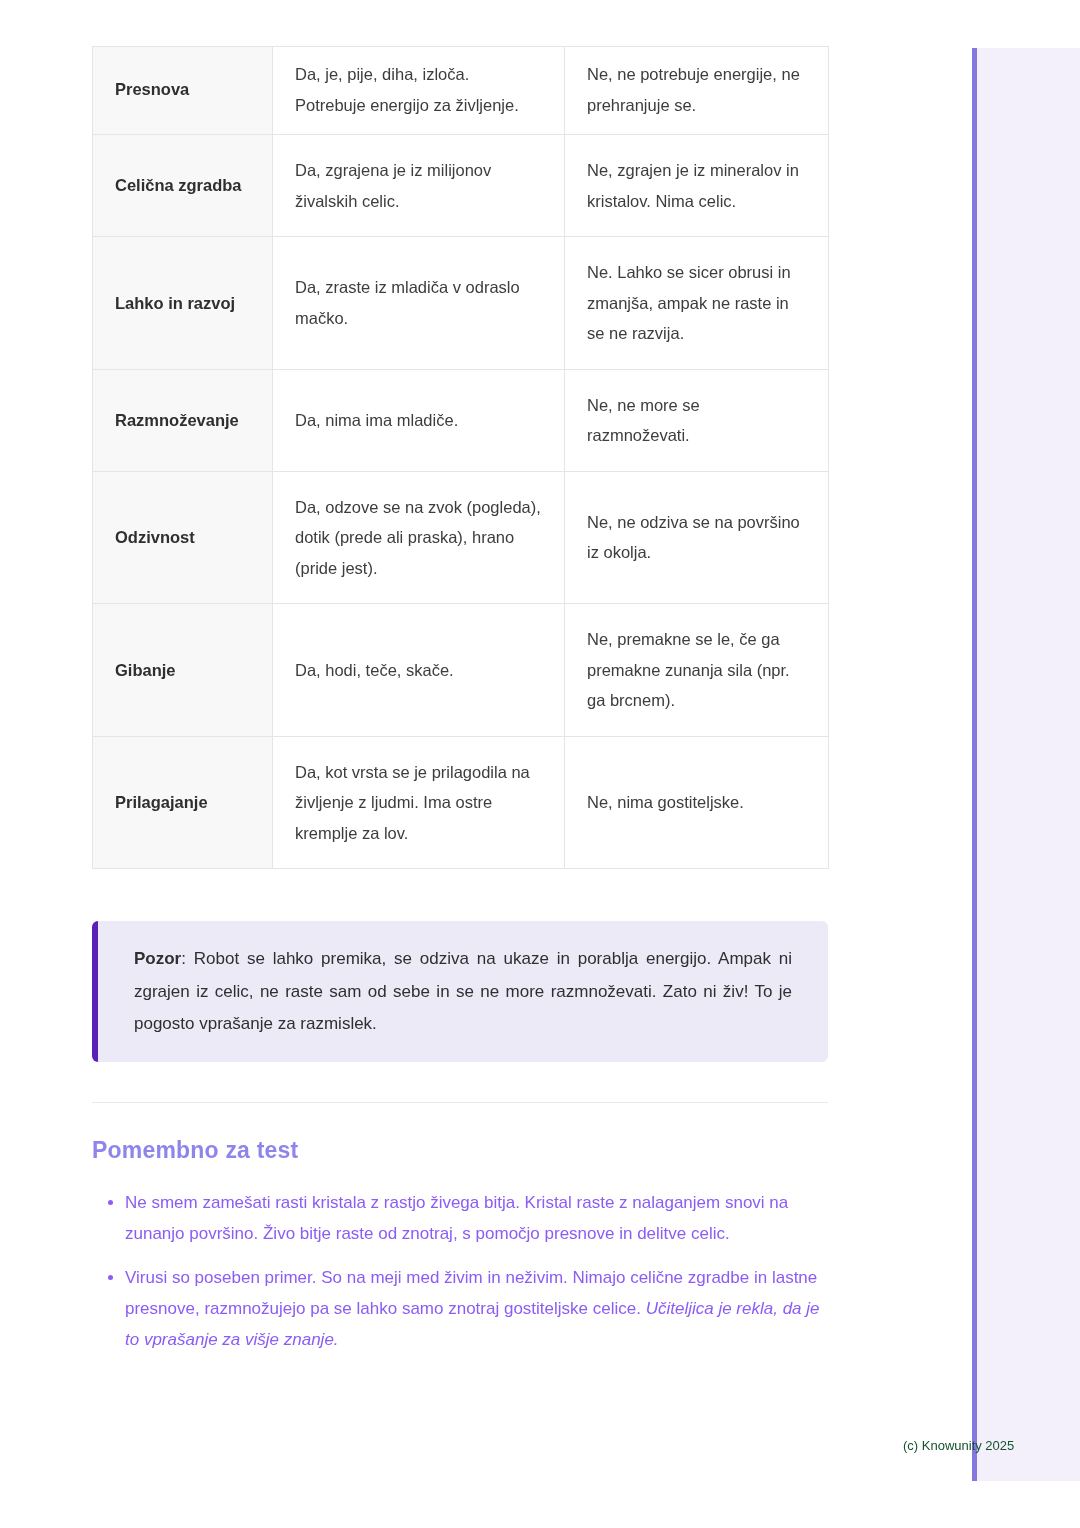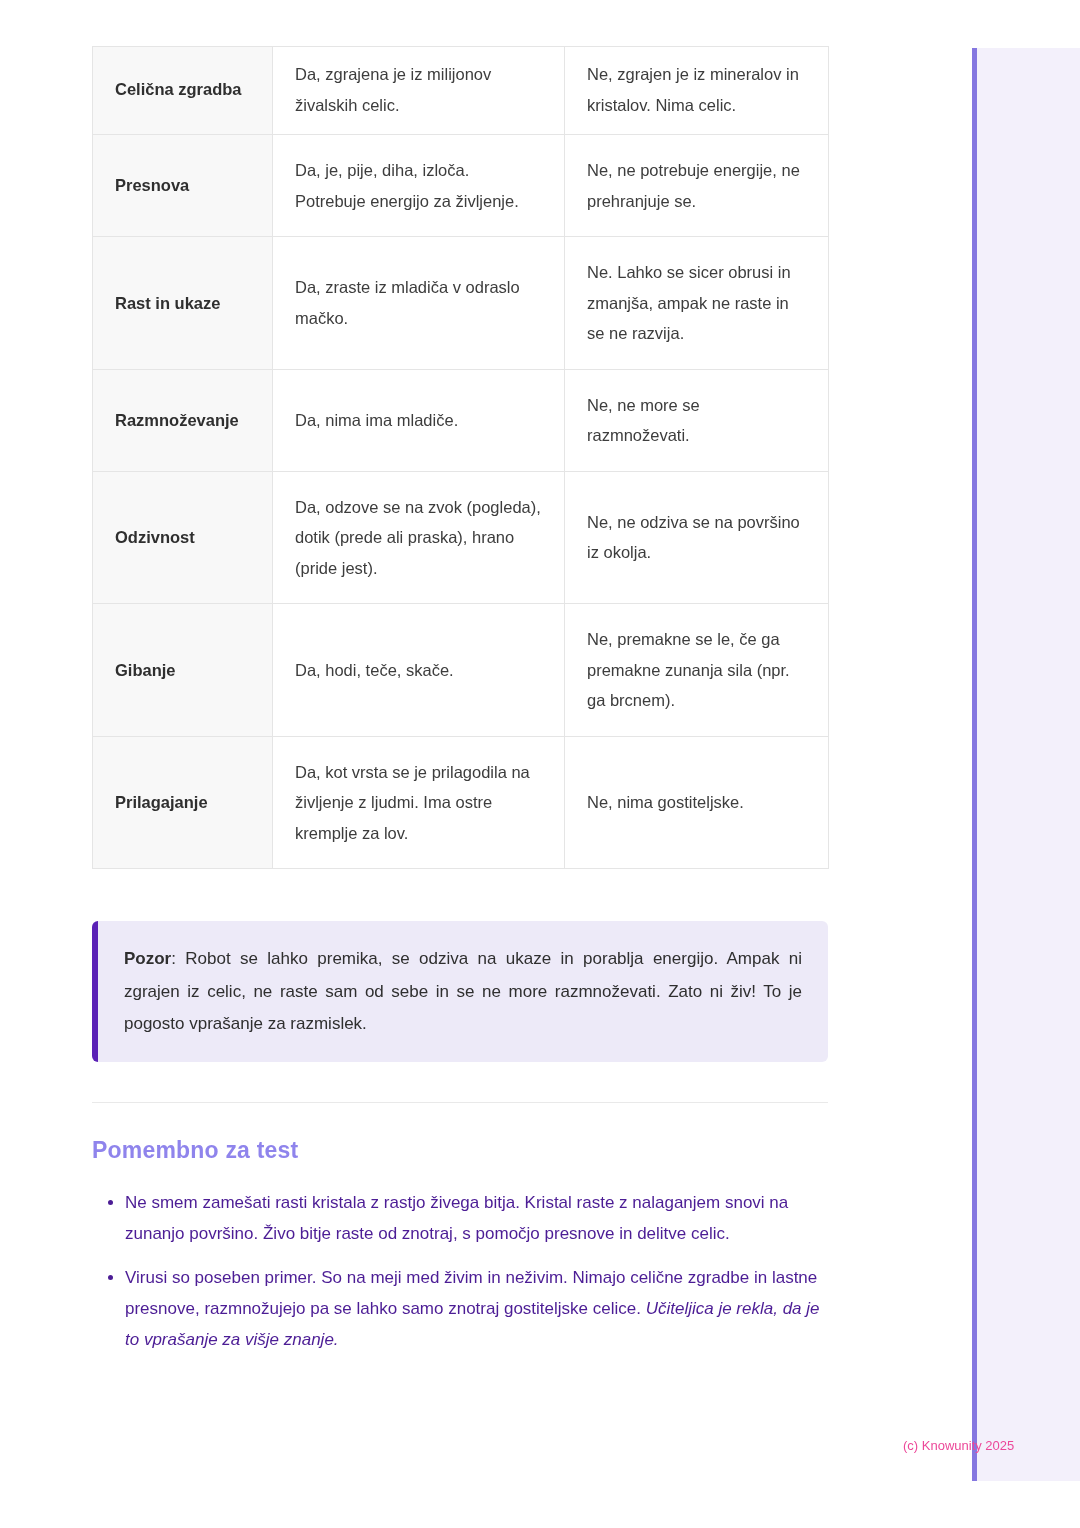--- a/index.html
+++ b/index.html
@@ -45,21 +45,21 @@
   }
   table.compare td.col-living { width: 292px; }
   table.compare td.col-nonliving { width: 264px; }
 
   
   .callout {
     margin-top: 52px;
     background: var(--callout-bg, #edeaf8);
     border-left: 6px solid var(--callout-border, #5b21b6);
     border-radius: 6px;
-    padding: 22px 26px;
+    padding: 22px 36px;
     font-size: 17px;
     line-height: 1.9;
     text-align: justify;
     color: #2f2f2f;
   }
   .callout strong { font-weight: 700; }
 
   
   hr.divider {
     border: none;
@@ -74,21 +74,21 @@
     letter-spacing: 0.2px;
   }
   ul.bullets {
     margin: 0;
     padding-left: 33px;
   }
   ul.bullets li {
     font-size: 17px;
     line-height: 1.82;
     margin-bottom: 13px;
-    color: #4c1d95;
+    color: #8b5cf6;
   }
   ul.bullets li em { font-style: italic; }
 
   
   .side-strip {
     position: absolute;
     left: 977px;
     top: 48px;
     bottom: 47px;
     width: 103px;
@@ -102,44 +102,44 @@
     bottom: 47px;
     width: 5px;
     background: var(--accent-line, #8577e0);
     z-index: 1;
   }
   .footer-copyright {
     position: absolute;
     left: 903px;
     top: 1438px;
     font-size: 13px;
-    color: #ec4899;
+    color: #14532d;
     z-index: 2;
     white-space: nowrap;
   }
 </style>
 </head>
 <body>
 
 <div class="content">
 
   <table class="compare">
     <tbody>
       <tr>
+        <td class="crit">Presnova</td>
+        <td class="col-living">Da, je, pije, diha, izloča. Potrebuje energijo za življenje.</td>
+        <td class="col-nonliving">Ne, ne potrebuje energije, ne prehranjuje se.</td>
+      </tr>
+      <tr>
         <td class="crit">Celična zgradba</td>
         <td class="col-living">Da, zgrajena je iz milijonov živalskih celic.</td>
         <td class="col-nonliving">Ne, zgrajen je iz mineralov in kristalov. Nima celic.</td>
       </tr>
       <tr>
-        <td class="crit">Presnova</td>
-        <td class="col-living">Da, je, pije, diha, izloča. Potrebuje energijo za življenje.</td>
-        <td class="col-nonliving">Ne, ne potrebuje energije, ne prehranjuje se.</td>
-      </tr>
-      <tr>
-        <td class="crit">Rast in ukaze</td>
+        <td class="crit">Lahko in razvoj</td>
         <td class="col-living">Da, zraste iz mladiča v odraslo mačko.</td>
         <td class="col-nonliving">Ne. Lahko se sicer obrusi in zmanjša, ampak ne raste in se ne razvija.</td>
       </tr>
       <tr>
         <td class="crit">Razmnoževanje</td>
         <td class="col-living">Da, nima ima mladiče.</td>
         <td class="col-nonliving">Ne, ne more se razmnoževati.</td>
       </tr>
       <tr>
         <td class="crit">Odzivnost</td>

